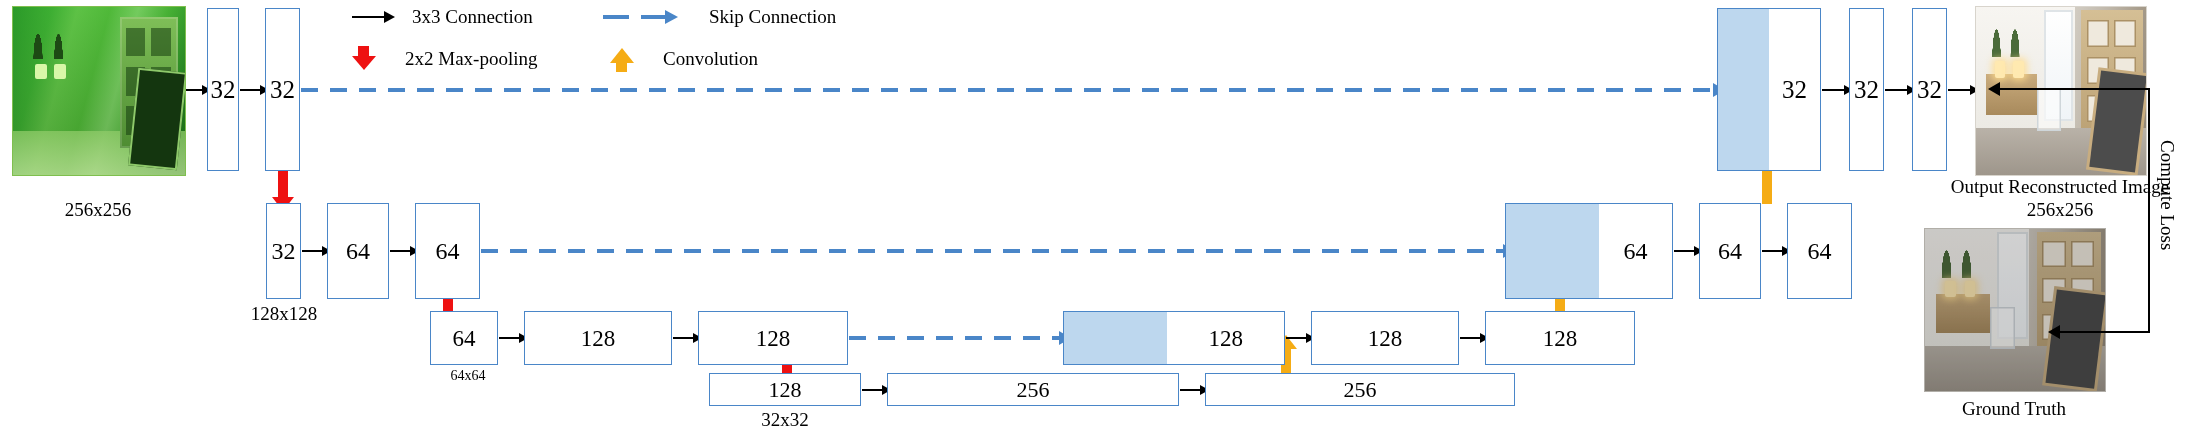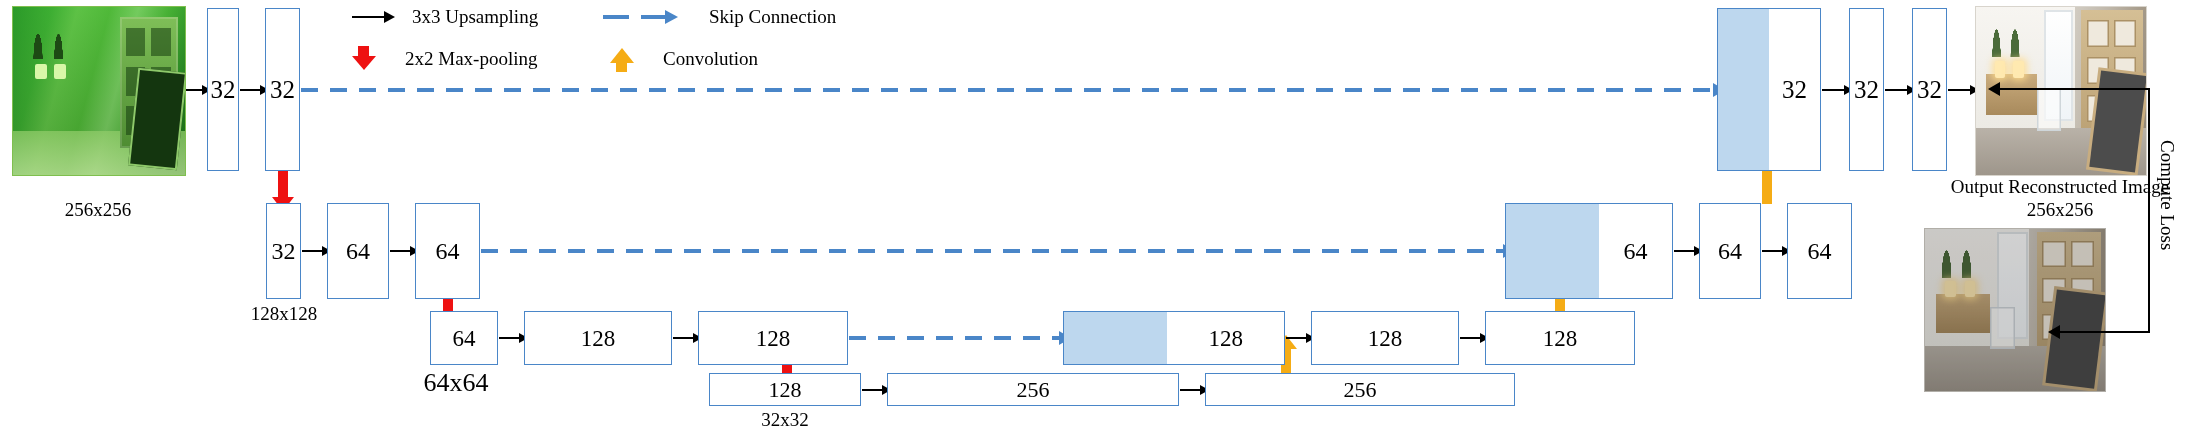--- a/index.html
+++ b/index.html
@@ -177,21 +177,21 @@
 <body>
 
 <div id="stage">
 
   <div class="legend">
     <div class="lg-row" style="left:352px;top:6px;">
       <span class="lg-arrow">
           <i class="shaft"></i>
           <i class="head"></i>
         </span>
-      <span class="lg-text">3x3 Upsampling</span>
+      <span class="lg-text">3x3 Connection</span>
     </div>
     <div class="lg-row" style="left:603px;top:6px;">
       <span class="lg-skip">
           <i class="d1"></i>
           <i class="d2"></i>
           <i class="head"></i>
         </span>
       <span class="lg-text">Skip Connection</span>
     </div>
     <div class="lg-row" style="left:345px;top:46px;text-align:right;">
@@ -284,21 +284,21 @@
     </div>
 
   <div class="pool" style="left:448px;top:299px;height:42px;">
     <i class="shaft" style="height:26px;"></i>
       <i class="head" style="top:24px;"></i>
     </div>
 
   <div class="blk" style="left:430px;top:311px;width:68px;height:54px;font-size:23px;">
     <span>64</span>
     </div>
-  <div class="cap" style="left:400px;top:368px;width:112px;font-size:26px;">64x64</div>
+  <div class="cap" style="left:412px;top:368px;width:112px;font-size:14px;">64x64</div>
 
   <div class="harrow" style="left:499px;top:338px;">
     <i class="shaft" style="width:22px;"></i>
       <i class="head" style="left:20px;"></i>
     </div>
 
   <div class="blk" style="left:524px;top:311px;width:148px;height:54px;font-size:23px;">
     <span>128</span>
     </div>
 
@@ -464,20 +464,21 @@
       <div class="cell" style="left:9%;top:7%;width:36%;height:20%;"></div>
       <div class="cell" style="left:53%;top:7%;width:36%;height:20%;"></div>
       <div class="cell" style="left:9%;top:35%;width:36%;height:20%;"></div>
       <div class="cell" style="left:53%;top:35%;width:36%;height:20%;"></div>
       <div class="cell" style="left:9%;top:63%;width:36%;height:20%;"></div>
     </div>
     <div class="floor"></div>
     <div class="chair"></div>
     <div class="board"></div>
   </div>
+  <div class="cap" style="left:1924px;top:398px;width:180px;font-size:19px;">Ground Truth</div>
 
   <div class="lossline" style="left:2148px;top:88px;width:2.4px;height:245px;"></div>
 
   <div class="lossline" style="left:2000px;top:88px;width:150px;height:2.4px;"></div>
   <div class="lossarrow" style="left:1988px;top:82px;"></div>
 
   <div class="lossline" style="left:2060px;top:331px;width:90px;height:2.4px;"></div>
   <div class="lossarrow" style="left:2048px;top:325px;"></div>
 
   <div class="loss-label" style="left:2178px;top:140px;">Compute Loss</div>

